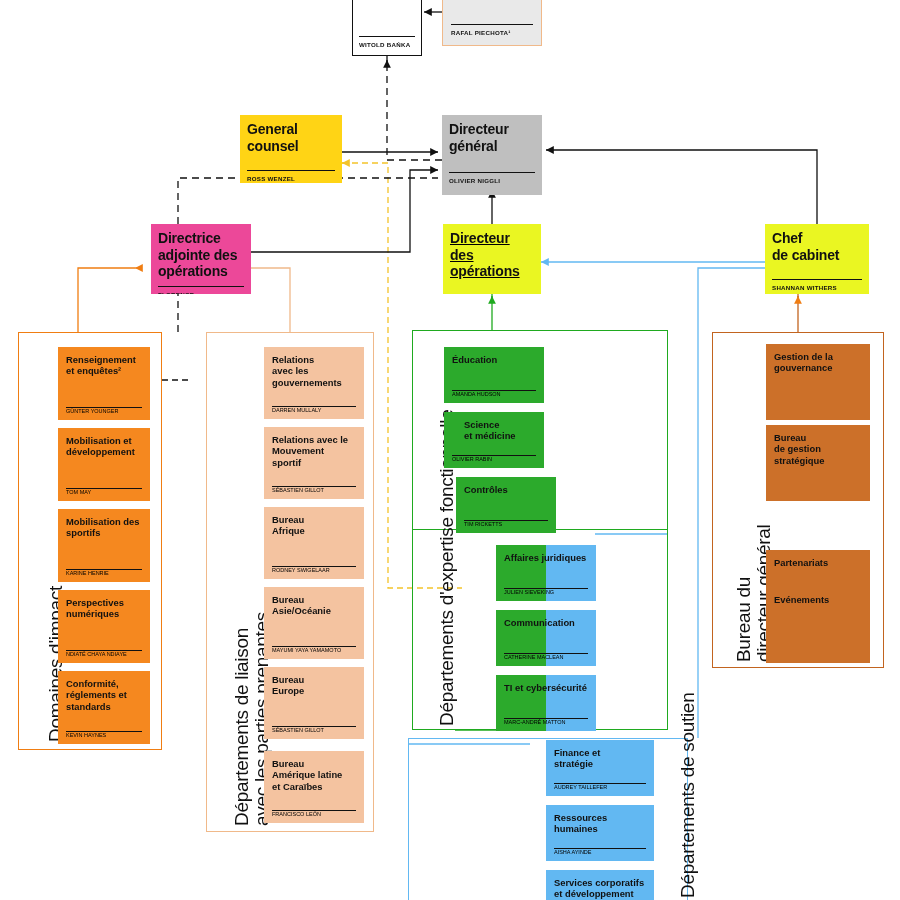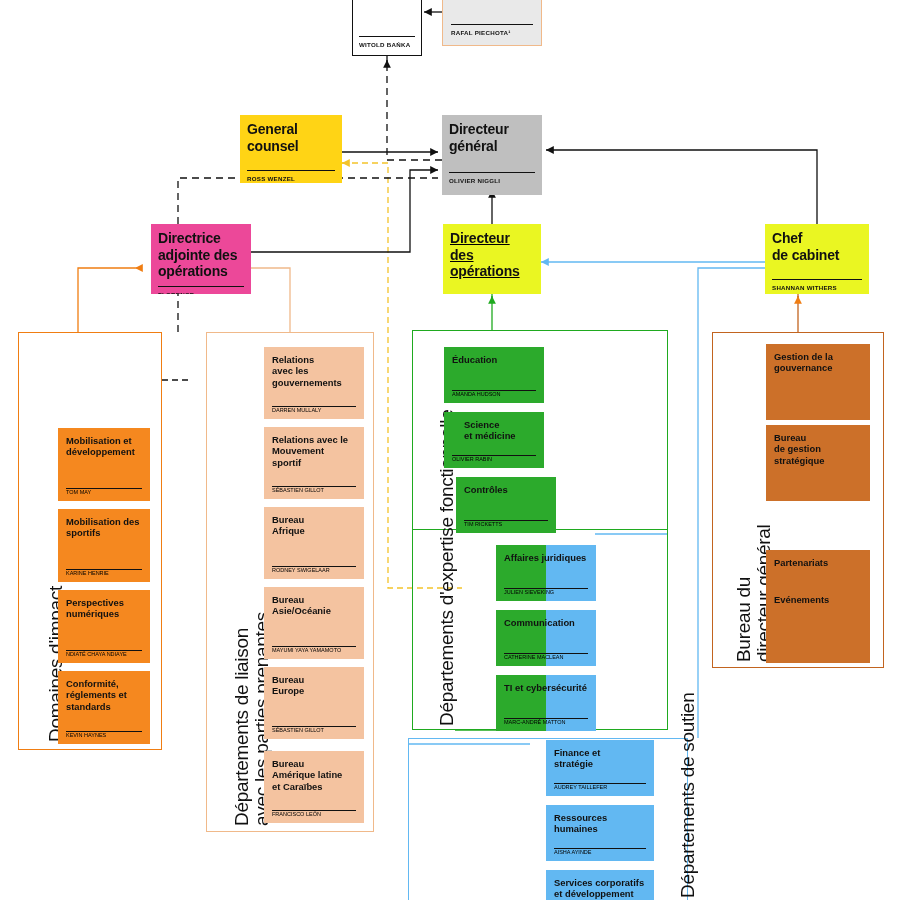--- a/index.html
+++ b/index.html
@@ -219,20 +219,28 @@
   <div class="glabel" style="left:232px;top:826px;">Départements de liaison
 avec les parties prenantes</div>
 
   <div class="glabel" style="left:437px;top:726px;">Départements d'expertise fonctionnelle</div>
 
   <div class="glabel" style="left:678px;top:898px;">Départements de soutien</div>
 
   <div class="glabel" style="left:734px;top:662px;">Bureau du
 directeur général</div>
 
+  <div class="item orange" style="left:58px;top:347px;width:92px;height:73px;">
+    <div class="title" style="white-space:pre-line">Renseignement
+et enquêtes²</div>
+    <div class="btm">
+      <div class="rule"></div>
+      <div class="person">GÜNTER YOUNGER</div>
+    </div>
+  </div>
   <div class="item orange" style="left:58px;top:428px;width:92px;height:73px;">
     <div class="title" style="white-space:pre-line">Mobilisation et
 développement</div>
     <div class="btm">
       <div class="rule"></div>
       <div class="person">TOM MAY</div>
     </div>
   </div>
   <div class="item orange" style="left:58px;top:509px;width:92px;height:73px;">
     <div class="title" style="white-space:pre-line">Mobilisation des

